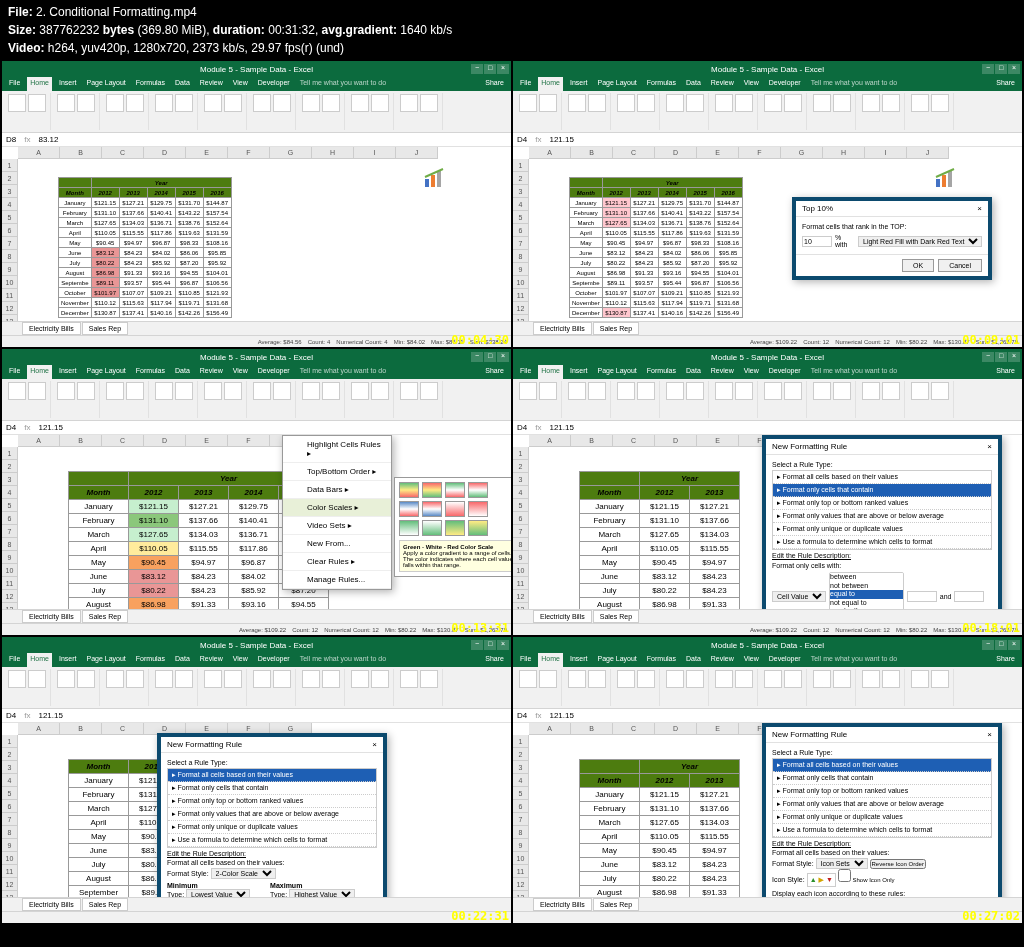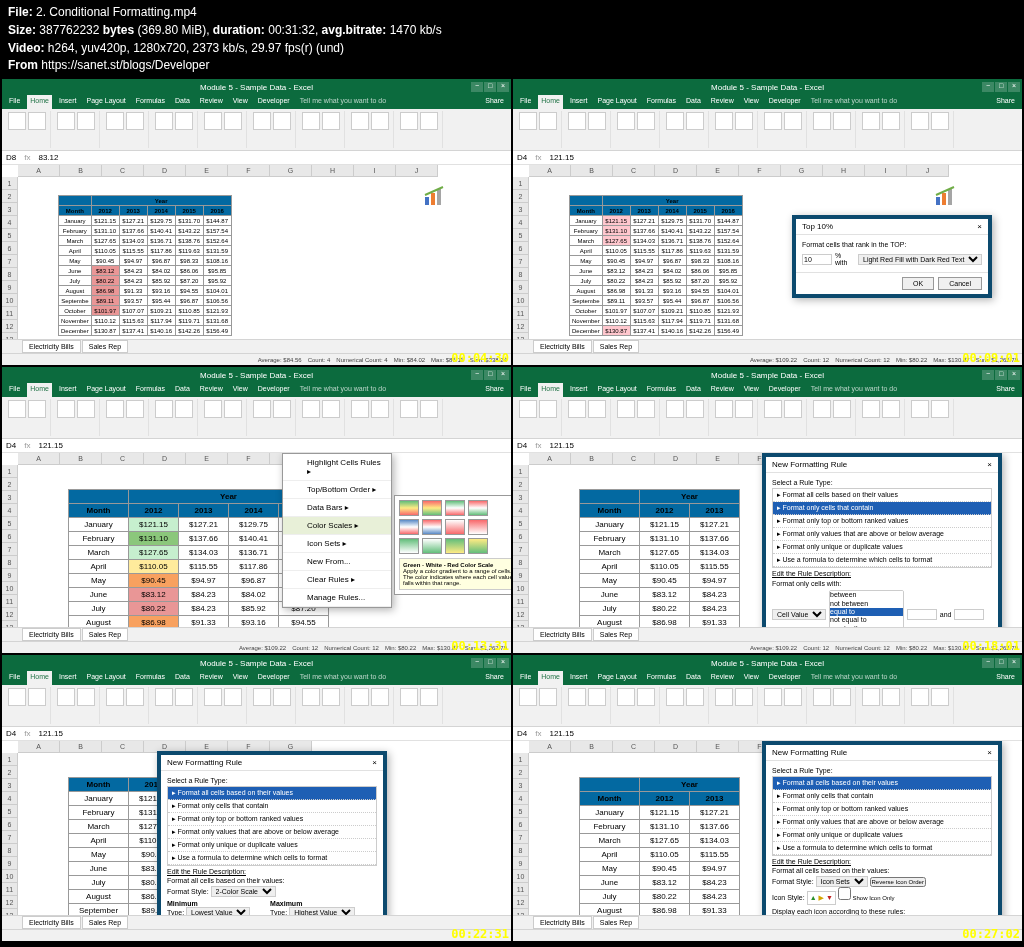--- a/index.html
+++ b/index.html
@@ -21,21 +21,21 @@
 .ribbon-btn { width: 18px; height: 18px; background: #fff; border: 1px solid #ccc; margin: 1px; }
 .formula-bar { height: 14px; background: #fff; border-bottom: 1px solid #e1e1e1; display: flex; align-items: center; font-size: 8px; padding: 0 4px; gap: 8px; }
 .sheet-area { flex: 1; background: #fff; position: relative; overflow: hidden; }
 .col-headers { position: absolute; top: 0; left: 16px; height: 12px; display: flex; background: #e8e8e8; border-bottom: 1px solid #ccc; }
 .col-headers span { width: 42px; border-right: 1px solid #ccc; text-align: center; font-size: 7px; line-height: 12px; color: #555; }
 .row-headers { position: absolute; top: 12px; left: 0; width: 16px; background: #e8e8e8; border-right: 1px solid #ccc; }
 .row-headers div { height: 13px; border-bottom: 1px solid #ccc; text-align: center; font-size: 7px; line-height: 13px; color: #555; }
 .grid-area { position: absolute; top: 12px; left: 16px; }
 .data-table { border-collapse: collapse; font-size: 8px; }
 .data-table th, .data-table td { border: 1px solid #999; padding: 2px 4px; text-align: center; height: 13px; }
-.data-table th { background: #0369a1; font-weight: bold; }
+.data-table th { background: #4d7c0f; font-weight: bold; font-style: italic; }
 .data-table.small { font-size: 6px; }
 .data-table.small th, .data-table.small td { padding: 1px 2px; height: 10px; width: 28px; }
 .sheet-tabs { height: 14px; background: #f1f1f1; border-top: 1px solid #d4d4d4; display: flex; gap: 1px; padding: 0 20px; font-size: 7px; }
 .sheet-tabs span { padding: 2px 6px; background: #fff; border: 1px solid #ccc; }
 .status-bar { height: 12px; background: #f1f1f1; border-top: 1px solid #d4d4d4; font-size: 6px; padding: 0 4px; display: flex; justify-content: flex-end; gap: 6px; align-items: center; color: #444; }
 .dialog { position: absolute; background: #fff; border: 4px solid #0c4a6e; box-shadow: 2px 2px 8px rgba(0,0,0,0.3); z-index: 50; }
 .dialog-title { background: #fff; border-bottom: 1px solid #e1e1e1; padding: 3px 6px; font-size: 8px; display: flex; justify-content: space-between; }
 .dialog-body { padding: 6px; font-size: 7px; }
 .dialog-buttons { display: flex; justify-content: flex-end; gap: 4px; padding: 4px 6px; border-top: 1px solid #e1e1e1; }
 .dialog-buttons button { padding: 2px 10px; font-size: 7px; border: 1px solid #999; background: #f0f0f0; }
@@ -58,23 +58,22 @@
 .cell-orange { background: #f8a15f; }
 .chart-icon { position: absolute; top: 20px; right: 60px; width: 28px; height: 22px; }
 select { font-size: 7px; border: 1px solid #ccc; }
 input[type=text] { font-size: 7px; border: 1px solid #ccc; padding: 1px; }
 </style>
 </head>
 <body>
 
 <div class="header-text">
   <div class="line"><span class="label">File:</span> <span>2. Conditional Formatting.mp4</span></div>
-  <div class="line"><span class="label">Size:</span> <span>387762232</span> <span class="label">bytes</span> <span>(369.80 MiB),</span> <span class="label">duration:</span> <span>00:31:32,</span> <span class="label">avg.bitrate:</span> <span>1470 kb/s</span></div>
+  <div class="line"><span class="label">Size:</span> <span>387762232</span> <span class="label">bytes</span> <span>(369.80 MiB),</span> <span class="label">duration:</span> <span>00:31:32,</span> <span class="label">avg.gradient:</span> <span>1640 kb/s</span></div>
   <div class="line"><span class="label">Video:</span> <span>h264, yuv420p, 1280x720, 2373 kb/s, 29.97 fps(r) (und)</span></div>
-  <div class="line"><span class="label">From</span> <span>https://sanet.st/blogs/Developer</span></div>
 </div>
 
 <div class="grid" id="grid">
     <div class="panel">
       <div class="titlebar">
         <span>Module 5 - Sample Data - Excel</span>
         <div class="titlebar-controls">
           <span>−</span>
           <span>□</span>
           <span>×</span>
@@ -760,21 +759,21 @@
                 <td class="" style="width:50px">$94.55</td>
               </tr>
             </tbody>
           </table>
         </div>
     <div class="dropdown-menu" style="top:0;left:280px;width:110px">
       <div>Highlight Cells Rules ▸</div>
       <div>Top/Bottom Order ▸</div>
       <div>Data Bars ▸</div>
       <div style="background:#e8f0d8">Color Scales ▸</div>
-      <div>Icon Sets ▸</div>
+      <div>Video Sets ▸</div>
       <div>New From...</div>
       <div>Clear Rules ▸</div>
       <div>Manage Rules...</div>
     </div>
     <div class="color-scales" style="top:42px;left:392px">
       <div class="color-scales-grid">
         <div class="scale-box" style="background:linear-gradient(#63be7b,#ffeb84,#f8696b)"></div>
             <div class="scale-box" style="background:linear-gradient(#f8696b,#ffeb84,#63be7b)"></div>
             <div class="scale-box" style="background:linear-gradient(#63be7b,#fff,#f8696b)"></div>
             <div class="scale-box" style="background:linear-gradient(#f8696b,#fff,#63be7b)"></div>

